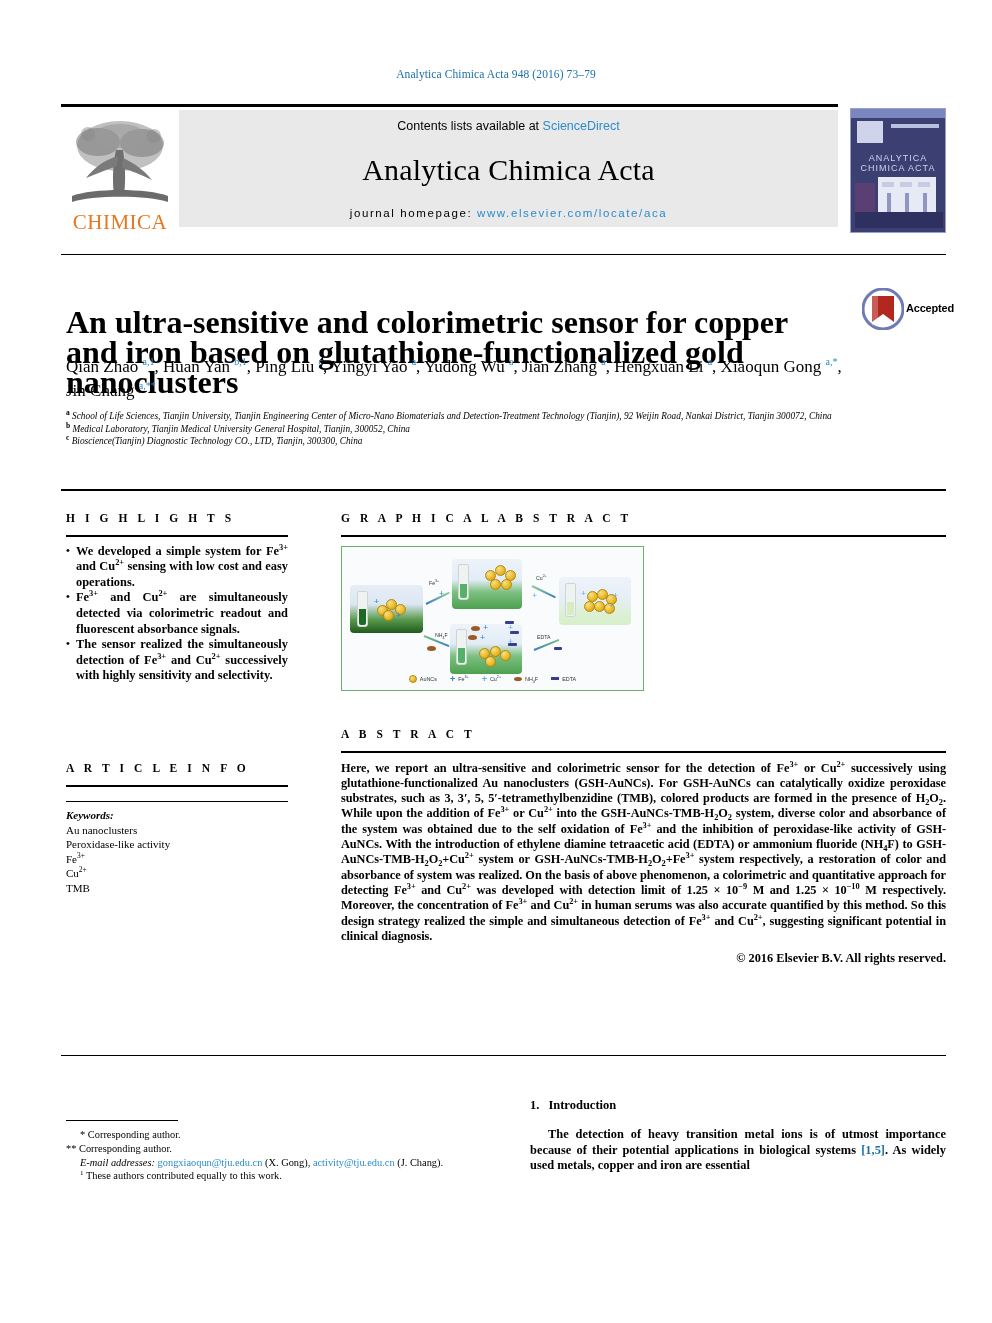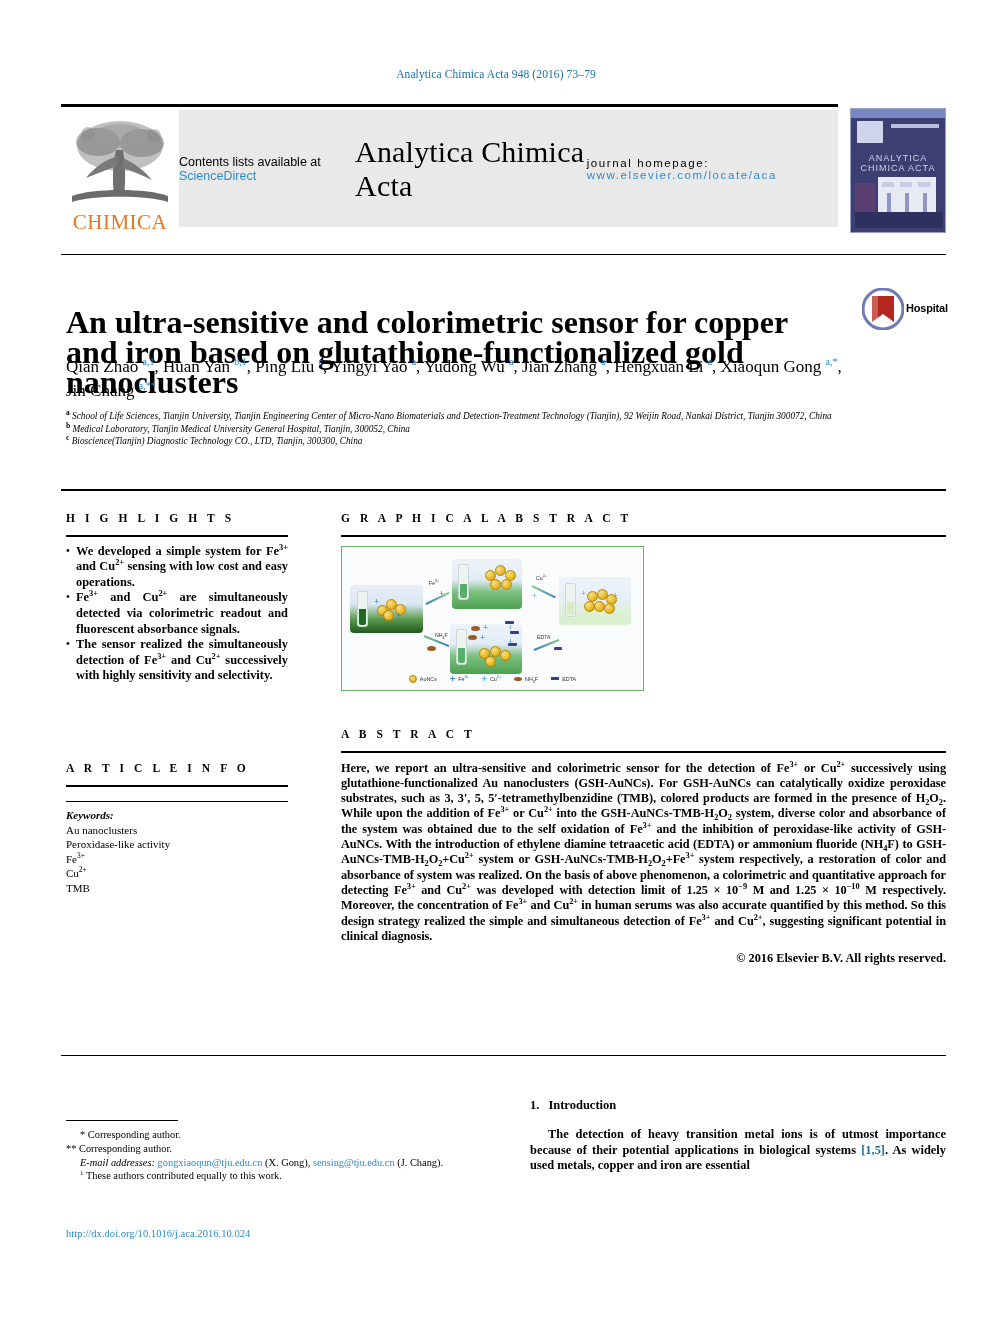--- a/index.html
+++ b/index.html
@@ -31,21 +31,21 @@
   }
   .els-tree { width:104px; height:95px; }
   .els-word {
     font-family:"Liberation Serif", serif; color:#E87722;
     font-size:21px; letter-spacing:.5px; font-weight:400; line-height:1;
     margin-top:1px;
   }
   .mast-mid {
     position:absolute; left:118px; top:0; width:659px; height:117px;
     background:#e9e9e9;
-    display:flex; flex-direction:row; align-items:center; justify-content:space-between;
+    display:flex; flex-direction:column; align-items:center; justify-content:space-between;
     padding:9px 0 8px 0;
   }
   .contents-line { font-size:12.5px; font-family:"Liberation Sans", sans-serif; }
   .contents-line .sd { color:#2b8ccc; }
   .journal-title { font-size:30px; font-family:"Liberation Serif", serif; letter-spacing:.2px; }
   .homepage { font-size:11.5px; font-family:"Liberation Sans", sans-serif; letter-spacing:1.6px; }
   .homepage .url { color:#2b8ccc; }
 
   .cover {
     position:absolute; left:789px; top:-2px; width:96px; height:125px;
@@ -233,21 +233,21 @@
   <div class="rule-2"></div>
 
   <h1 class="title">An ultra-sensitive and colorimetric sensor for copper and iron based on glutathione-functionalized gold nanoclusters</h1>
 
   <div class="crossmark">
     <svg class="cm-badge" viewBox="0 0 42 42">
       <circle cx="21" cy="21" r="20" fill="#ffffff" stroke="#6f7bb5" stroke-width="3"></circle>
       <path d="M10 8 h22 v26 l-11 -8 l-11 8 Z" fill="#b3281e"></path>
       <path d="M10 8 h6 v26 l-6 4 Z" fill="#ffffff" opacity="0.25"></path>
     </svg>
-    <div class="cm-text">Hospital</div>
+    <div class="cm-text">Accepted</div>
   </div>
 
   <div class="authors">Qian Zhao <sup>a,1</sup>, Huan Yan <sup>b,1</sup>, Ping Liu <sup>c</sup>, Yingyi Yao <sup>a</sup>, Yudong Wu <sup>a</sup>, Jian Zhang <sup>a</sup>, Hengxuan Li <sup>a</sup>, Xiaoqun Gong <sup>a,*</sup>, Jin Chang <sup>a,**</sup></div>
 
   <div class="affils">
     <p><sup>a</sup> <span>School of Life Sciences, Tianjin University, Tianjin Engineering Center of Micro-Nano Biomaterials and Detection-Treatment Technology (Tianjin), 92 Weijin Road, Nankai District, Tianjin 300072, China</span></p>
     <p><sup>b</sup> <span>Medical Laboratory, Tianjin Medical University General Hospital, Tianjin, 300052, China</span></p>
     <p><sup>c</sup> <span>Bioscience(Tianjin) Diagnostic Technology CO., LTD, Tianjin, 300300, China</span></p>
   </div>
 
@@ -395,28 +395,27 @@
   <div class="rule-4"></div>
 
   <div class="fn-rule"></div>
   <div class="fn">
     <p style="padding-left:14px">* Corresponding author.</p>
     <p>** Corresponding author.</p>
     <p style="padding-left:18px; text-indent:-4px;">
       <span class="lbl">E-mail addresses:</span>
       <a href="#">gongxiaoqun@tju.edu.cn</a>
       <span>(X. Gong)</span>,
-      <a href="#">sensing@tju.edu.cn</a>
+      <a href="#">activity@tju.edu.cn</a>
       <span>(J. Chang).</span>
     </p>
     <p style="padding-left:14px"><sup>1</sup> <span>These authors contributed equally to this work.</span></p>
   </div>
 
   <div class="doi">
-    <p class="link">http://dx.doi.org/10.1016/j.aca.2016.10.024</p>
   </div>
 
   <section class="intro">
     <h2>
       <span class="num">1.</span><span>Introduction</span>
     </h2>
     <p>
       <span style="padding-left:18px">The detection of heavy transition metal ions is of utmost importance because of their potential applications in biological systems </span><span class="ref">[1,5]</span><span>. As widely used metals, copper and iron are essential</span>
     </p>
   </section>

